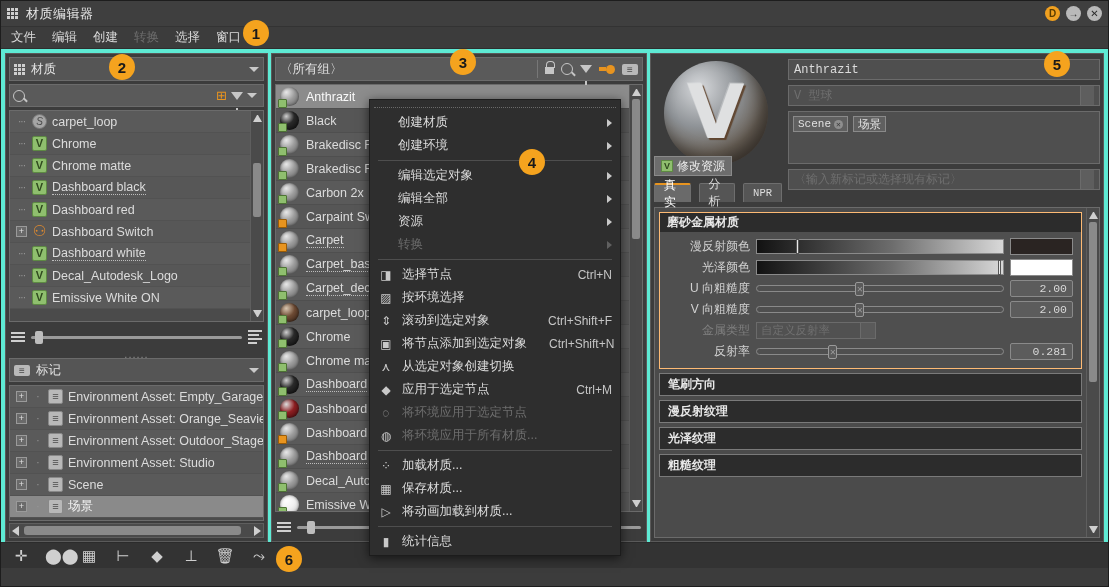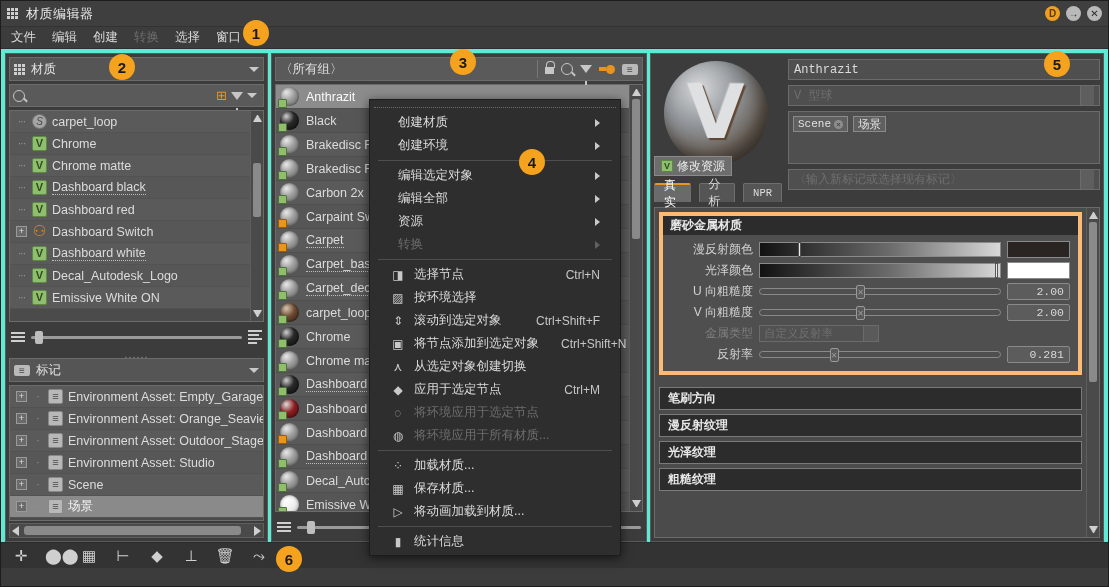--- a/index.html
+++ b/index.html
@@ -172,21 +172,21 @@
                   background:#8fbf6e;border:1px solid #4d7334;border-radius:1px;}
   .sphere .badge.orange{ background:#e8941f; border-color:#9a5c07;}
 
   
   .ctxmenu{
     position:absolute; left:368px; top:98px; width:252px;
     background:#2e2e2e; border:1px solid #1c1c1c; z-index:60;
     box-shadow:0 2px 10px rgba(0,0,0,.6); padding:2px 0;
   }
   .ctx-grip{ height:6px; border-bottom:1px dotted #6a6a6a; margin:0 4px 3px 4px;}
-  .ctxrow{ height:23px; display:flex; align-items:center; padding:0 20px; gap:8px;
+  .ctxrow{ height:23px; display:flex; align-items:center; padding:0 8px; gap:8px;
            font-size:12.5px; color:#dcdcdc; position:relative;}
   .ctxrow.dim{ color:#6d6d6d; }
   .ctxrow .ci{ width:16px; flex:0 0 auto; text-align:center; color:#c9c9c9; font-size:12px;}
   .ctxrow .lbl{ white-space:nowrap; }
   .ctxrow .acc{ margin-left:auto; color:#c6c6c6; font-size:12px; padding-left:14px;}
   .ctxrow .sub{ margin-left:auto; width:0;height:0;border-top:4px solid transparent;
                 border-bottom:4px solid transparent;border-left:5px solid #c9c9c9;}
   .ctxrow.dim .sub{ border-left-color:#606060; }
   .ctxsep{ height:1px; background:#4e4e4e; margin:3px 8px; }
   .ctx-indent{ padding-left:28px; }
@@ -233,21 +233,21 @@
   .chip{ height:16px; background:#606060; border:1px solid #8a8a8a; display:flex;
          align-items:center; gap:3px; padding:0 4px; font-size:11px; color:#e0e0e0;
          font-family:"Liberation Mono","DejaVu Sans Mono",monospace;}
   .chip .x{ width:9px;height:9px;border-radius:50%;background:#8e8e8e;color:#3a3a3a;
             font-size:8px;line-height:9px;text-align:center;}
   .chip.cn{ font-family:"Liberation Sans",sans-serif; font-size:11.5px;}
 
   .props{ flex:1; margin-top:5px; background:#4b4b4b; border:1px solid #6b6b6b;
           display:flex; overflow:hidden; }
   .propsinner{ flex:1; padding:4px; overflow:hidden;}
-  .group{ border:4px solid #fdba74; margin-bottom:12px; background:#4f4f4f;}
+  .group{ border:1px solid #fdba74; margin-bottom:4px; background:#4f4f4f;}
   .ghdr{ height:19px; background:#2c2c2c; display:flex; align-items:center;
          padding:0 7px; font-size:12px; font-weight:bold; color:#e8e8e8;}
   .gbody{ padding:4px 8px 6px 2px; }
   .prow{ height:21px; display:flex; align-items:center; gap:6px;}
   .plabel{ width:88px; text-align:right; font-size:12px; color:#d2d2d2; flex:0 0 auto;}
   .plabel.dim{ color:#7f7f7f; }
   .gradbar{ flex:1; height:15px; border:1px solid #8a8a8a; position:relative;
             background:linear-gradient(to right,#121212 0%,#6d6d6d 55%,#d8d8d8 100%);}
   .gradbar .mk{ position:absolute; top:-1px; bottom:-1px; width:3px; background:#e9e9e9;
                 border:1px solid #555;}

